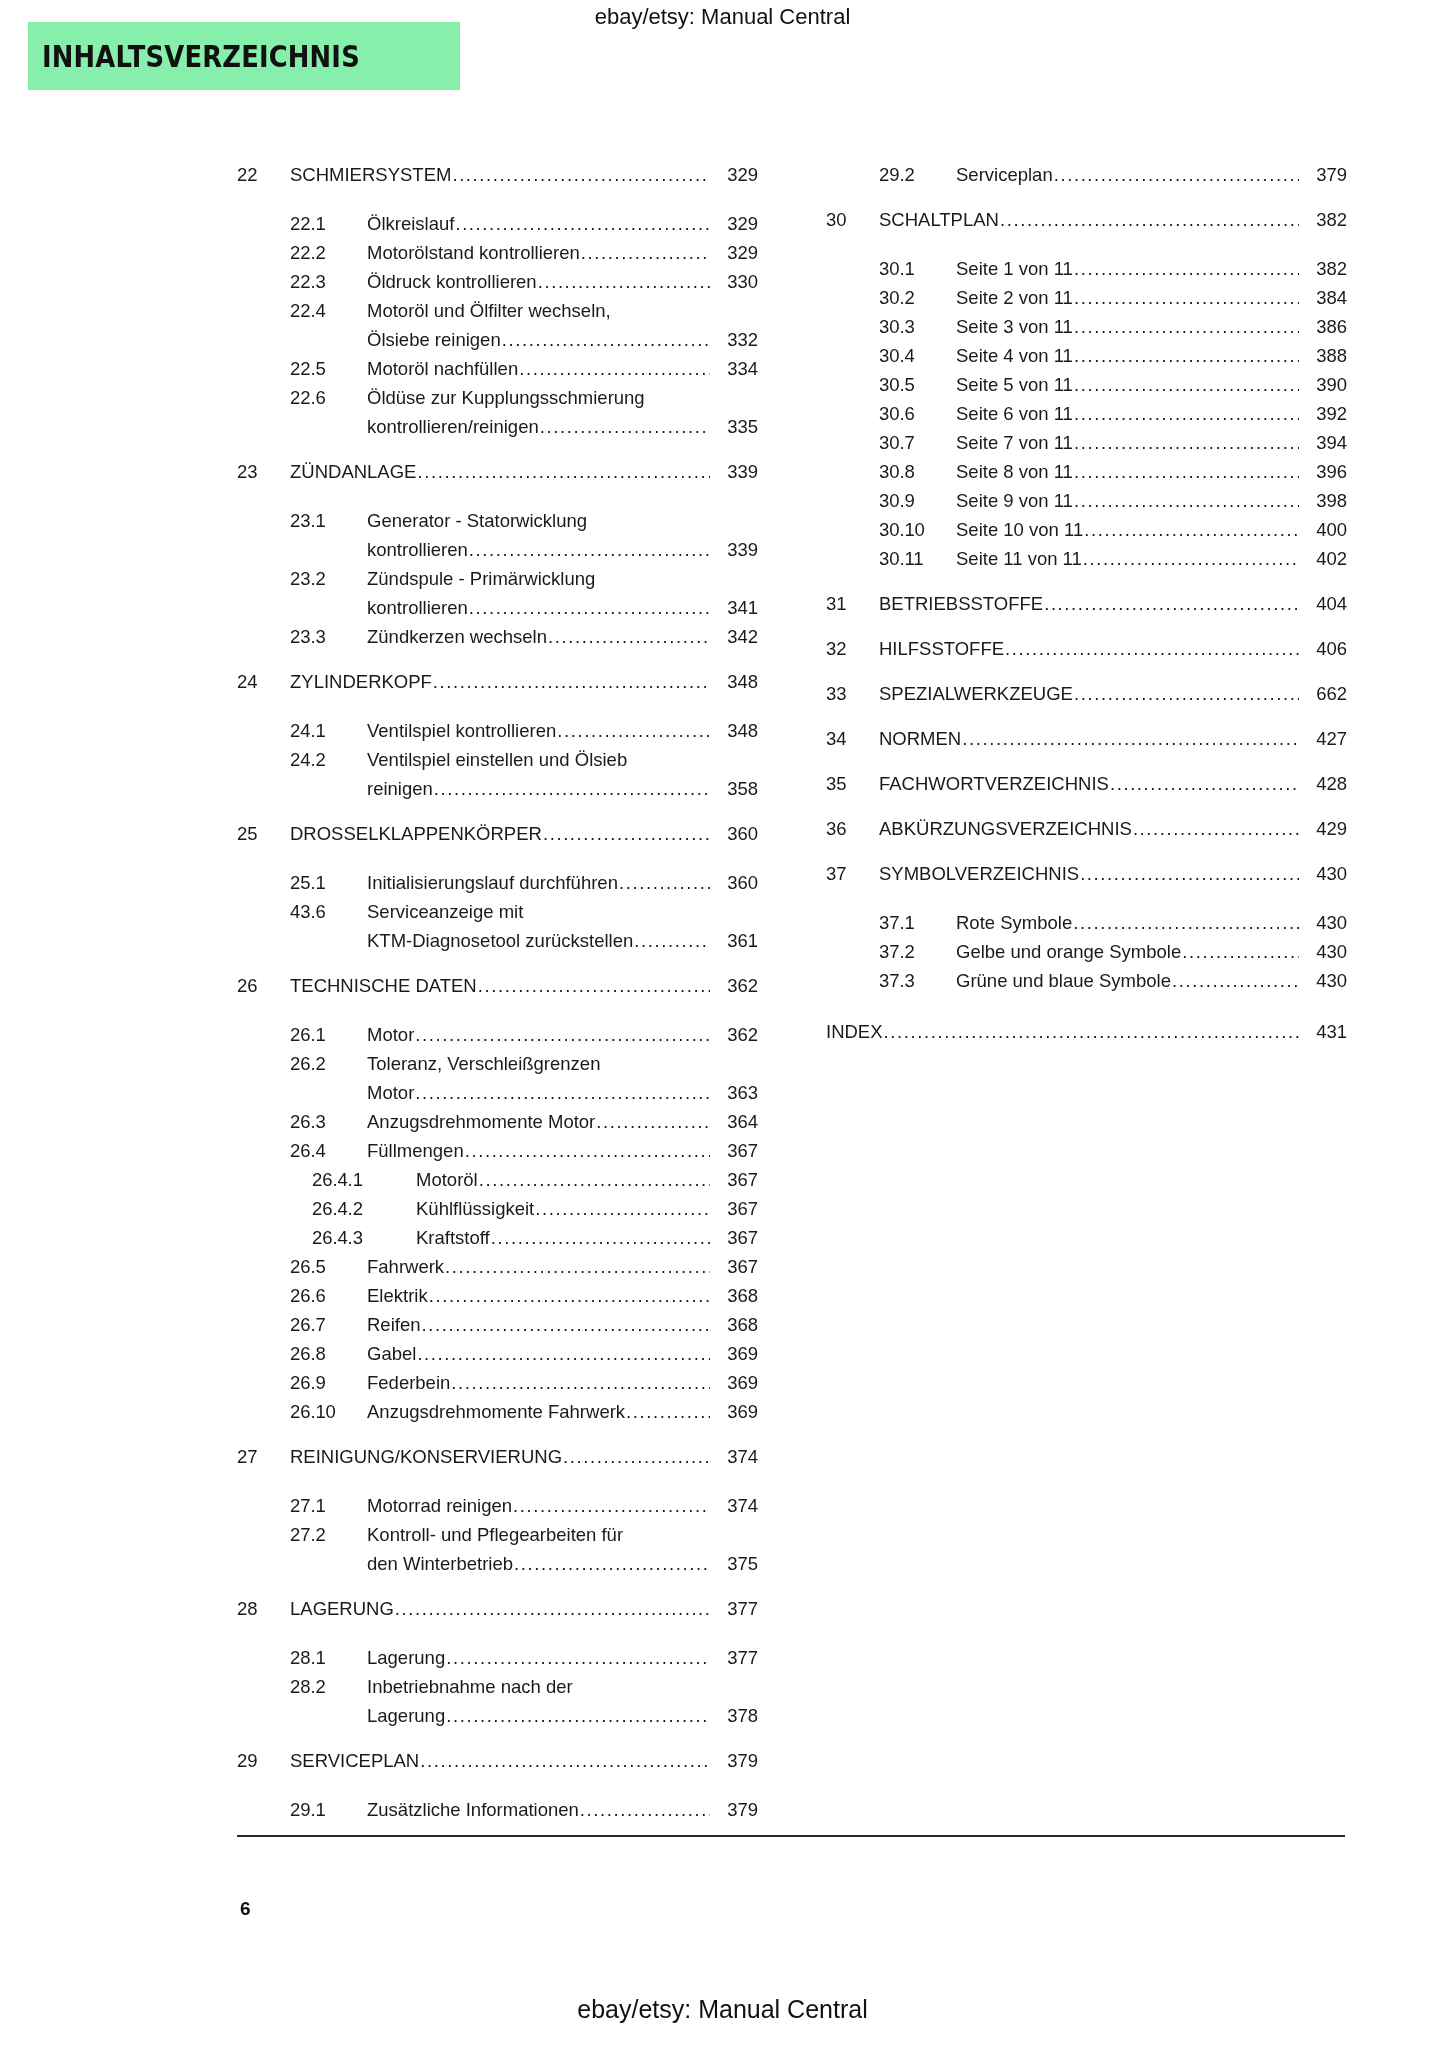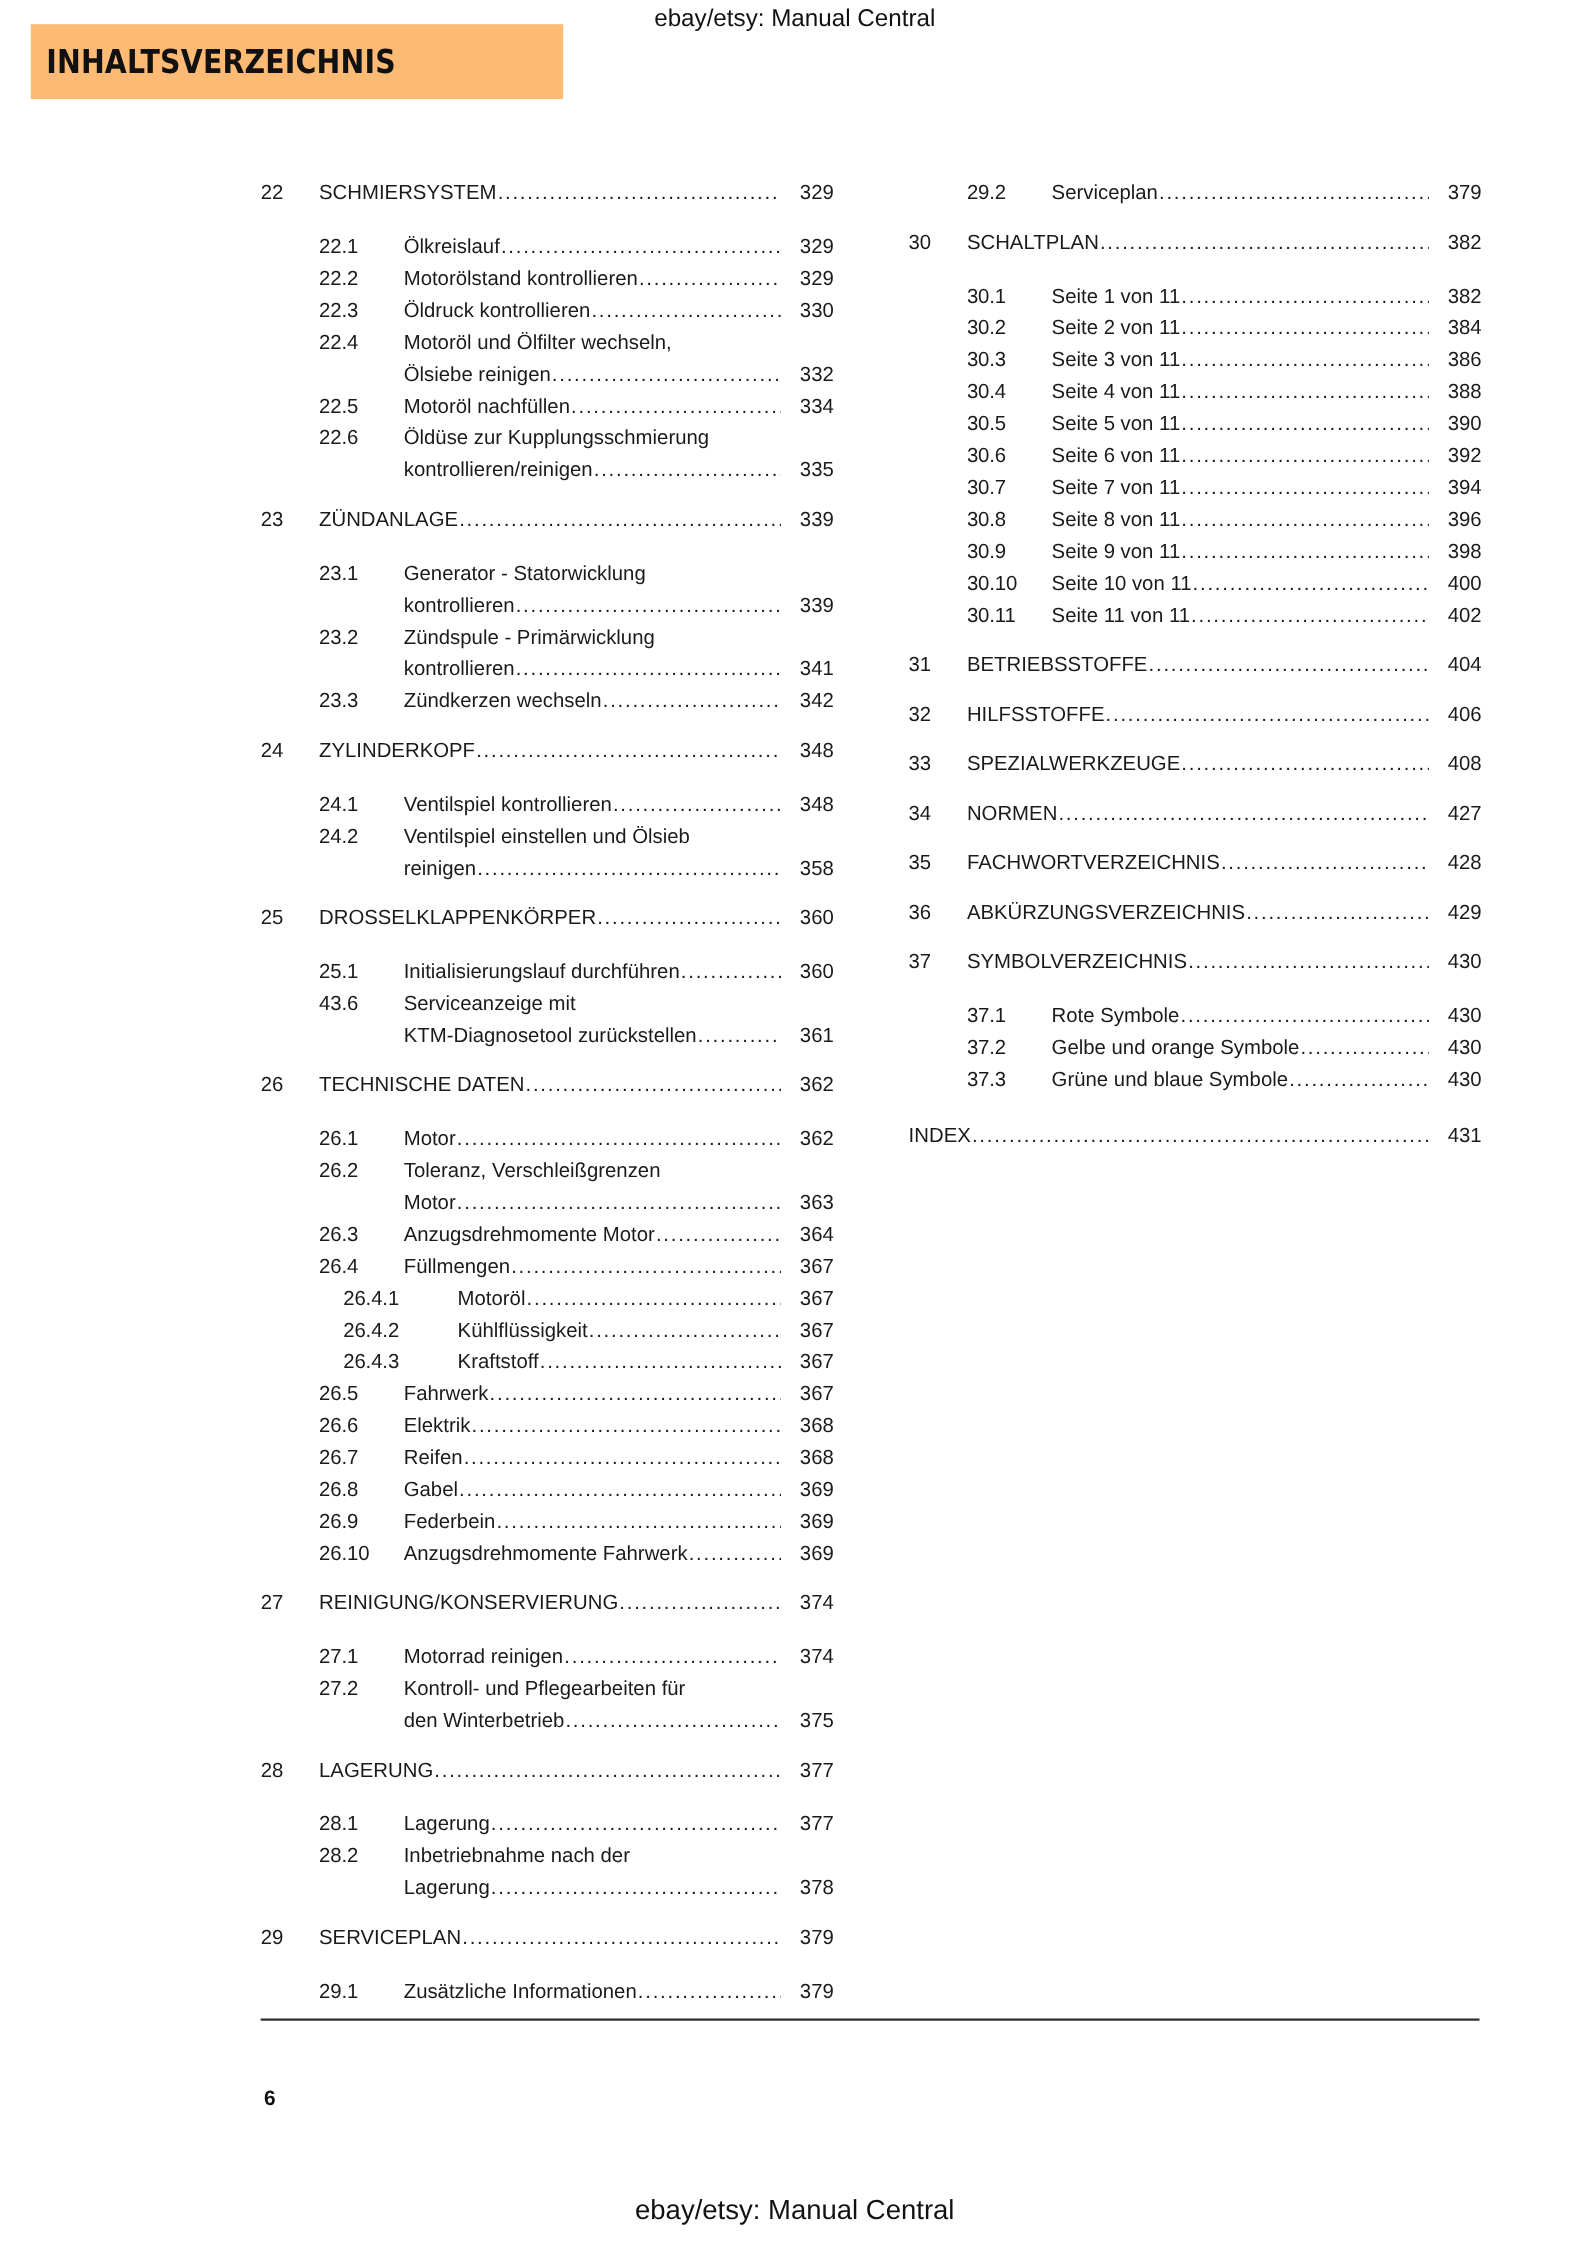--- a/index.html
+++ b/index.html
@@ -14,23 +14,23 @@
     font-family: "Liberation Sans", sans-serif;
     color: #1a1a1a;
     overflow: hidden;
   }
 
   
   .header-band {
     position: absolute;
     left: 28px;
     top: 22px;
-    width: 484px;
+    width: 432px;
     height: 68px;
-    background: #fdba74;
+    background: #86efac;
     display: flex;
     align-items: center;
     padding-left: 14px;
     box-sizing: border-box;
   }
   .header-title {
     font-family: "DejaVu Sans", sans-serif;
     font-weight: 700;
     font-size: 30px;
     letter-spacing: 0.2px;
@@ -709,21 +709,21 @@
             <span class="pg">406</span>
           </div>
         </div>
       </div>
       <div class="entry lvl1">
         <span class="num n1">33</span>
         <div class="title-block">
           <div class="lead-row">
             <span class="lead-txt">SPEZIALWERKZEUGE</span>
             <span class="dots">..............................................................................................</span>
-            <span class="pg">408</span>
+            <span class="pg">662</span>
           </div>
         </div>
       </div>
       <div class="entry lvl1">
         <span class="num n1">34</span>
         <div class="title-block">
           <div class="lead-row">
             <span class="lead-txt">NORMEN</span>
             <span class="dots">..............................................................................................</span>
             <span class="pg">427</span>

